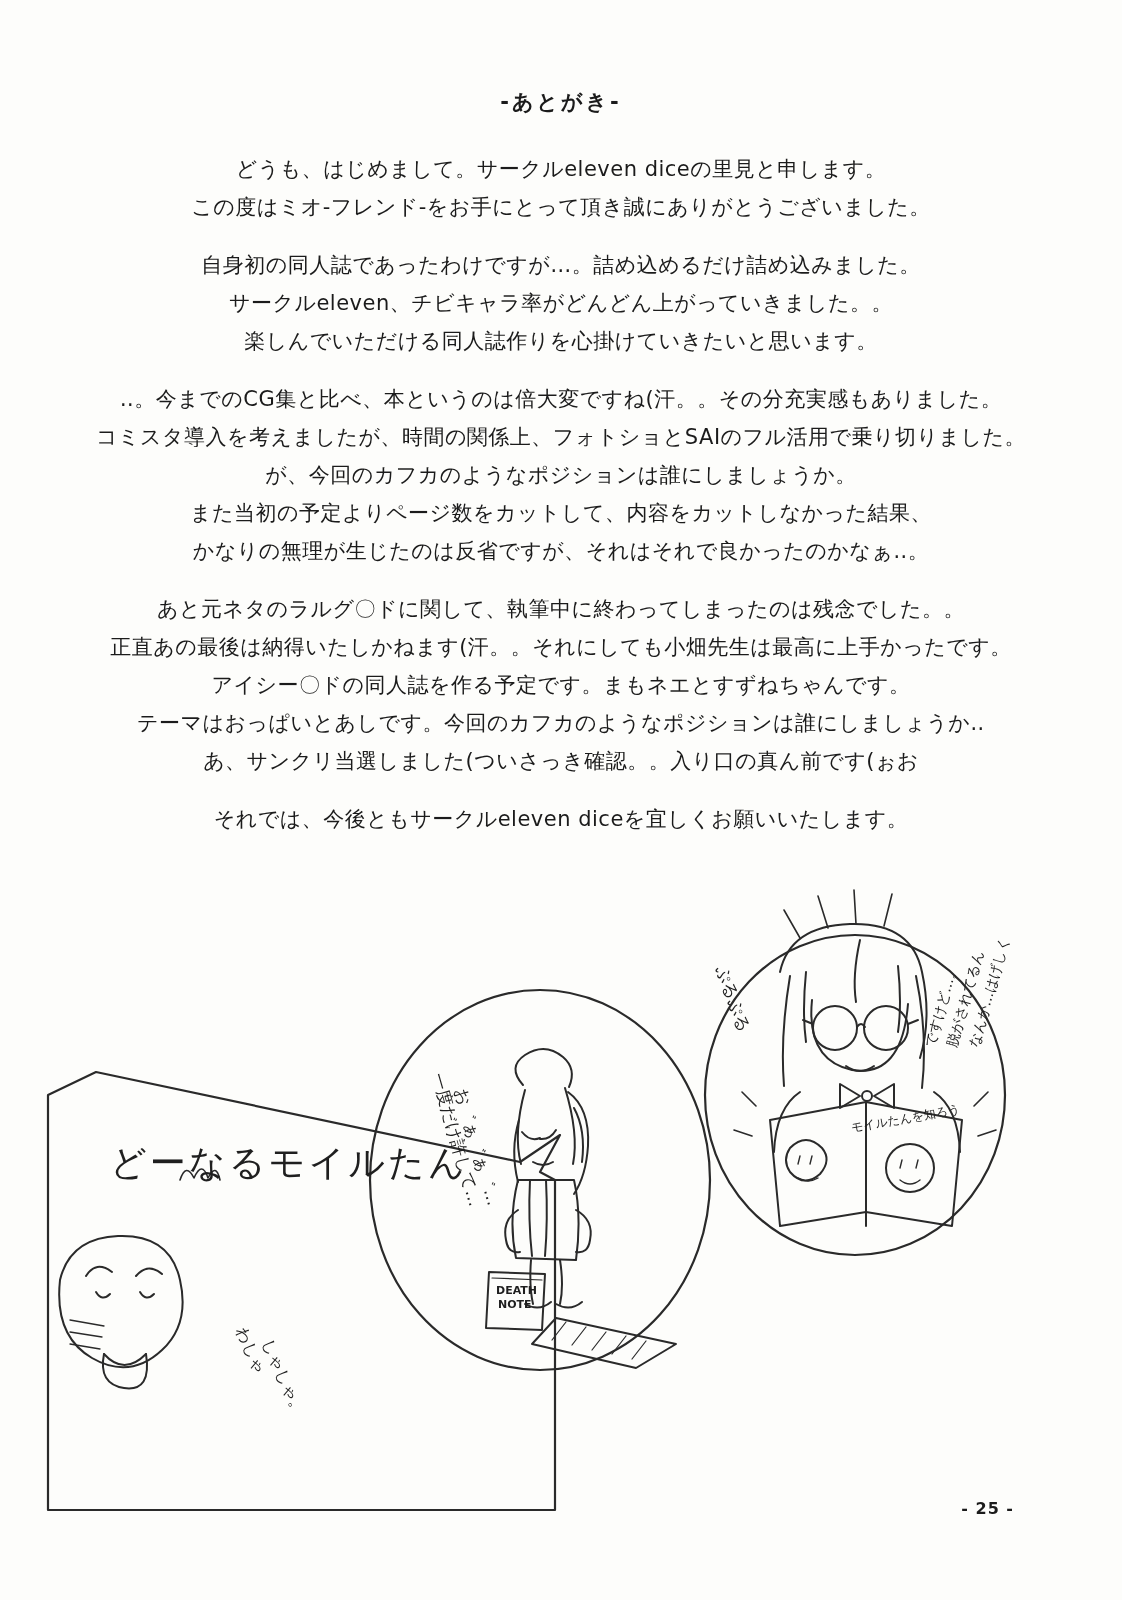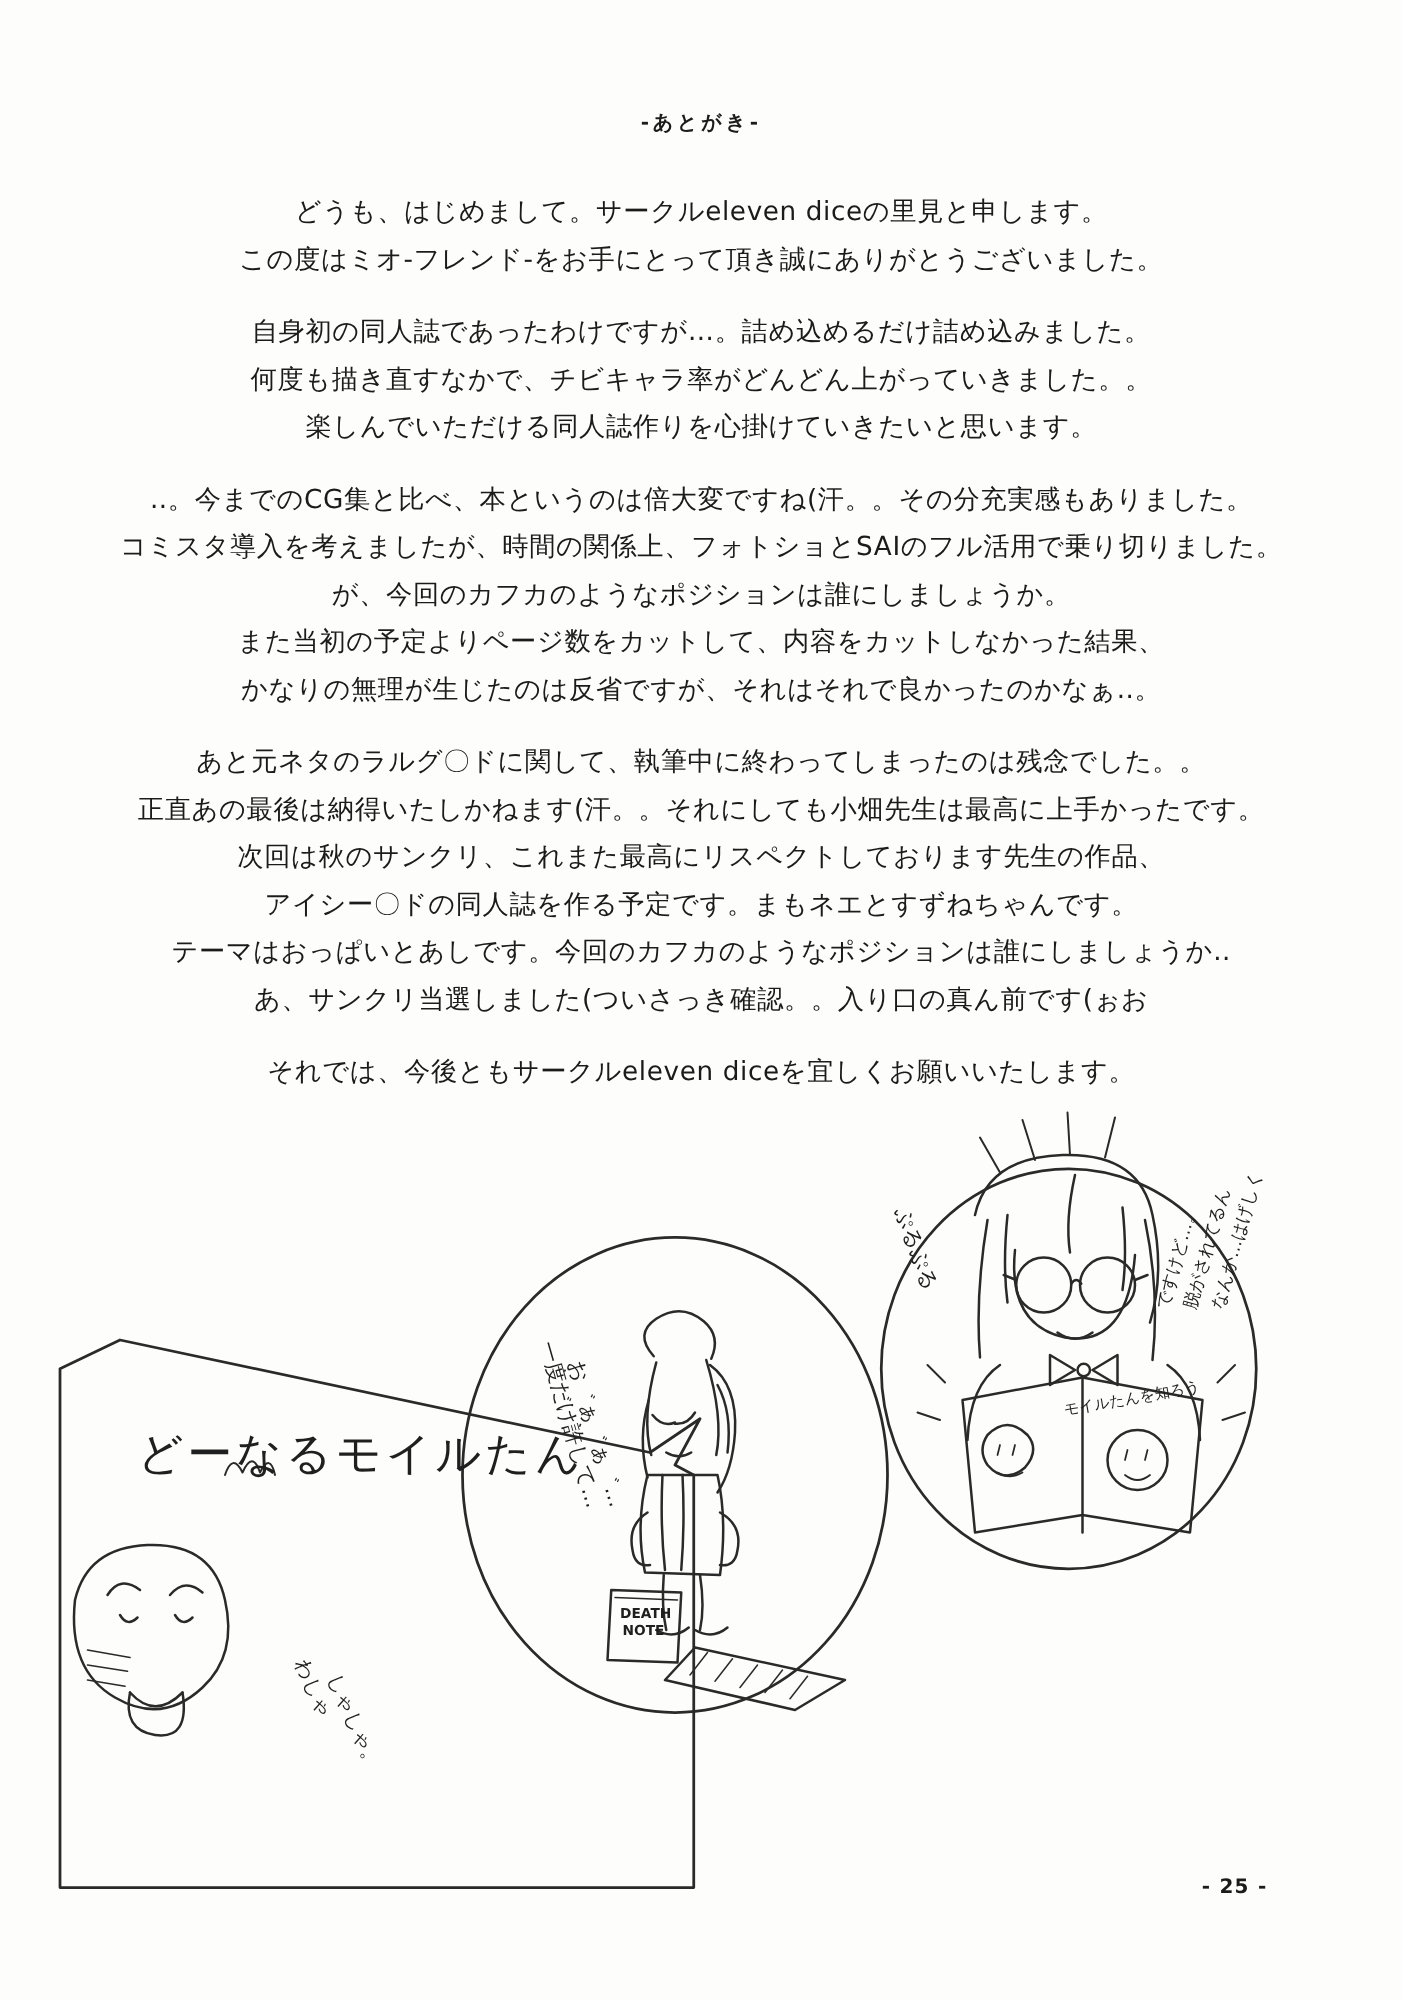--- a/index.html
+++ b/index.html
@@ -15,21 +15,21 @@
     overflow: hidden;
     font-family: "DejaVu Sans", sans-serif;
     color: #1b1b1b;
   }
   .afterword-title {
     position: absolute;
     top: 88px;
     left: 0;
     width: 100%;
     text-align: center;
-    font-size: 16px;
+    font-size: 21px;
     font-weight: bold;
     letter-spacing: 3px;
   }
   .body-text {
     position: absolute;
     top: 152px;
     left: 0;
     width: 100%;
     text-align: center;
   }
@@ -70,34 +70,33 @@
 
   <div class="afterword-title">-あとがき-</div>
 
   <div class="body-text">
     <div class="para">
       <p>どうも、はじめまして。サークルeleven diceの里見と申します。</p>
       <p>この度はミオ-フレンド-をお手にとって頂き誠にありがとうございました。</p>
     </div>
     <div class="para">
       <p>自身初の同人誌であったわけですが…。詰め込めるだけ詰め込みました。</p>
-      <p>何度も描き直すなかで、チビキャラ率がどんどん上がっていきました。。</p>
+      <p>サークルeleven、チビキャラ率がどんどん上がっていきました。。</p>
       <p>楽しんでいただける同人誌作りを心掛けていきたいと思います。</p>
     </div>
     <div class="para">
       <p>‥。今までのCG集と比べ、本というのは倍大変ですね(汗。。その分充実感もありました。</p>
       <p>コミスタ導入を考えましたが、時間の関係上、フォトショとSAIのフル活用で乗り切りました。</p>
       <p>が、今回のカフカのようなポジションは誰にしましょうか。</p>
       <p>また当初の予定よりページ数をカットして、内容をカットしなかった結果、</p>
       <p>かなりの無理が生じたのは反省ですが、それはそれで良かったのかなぁ‥。</p>
     </div>
     <div class="para">
       <p>あと元ネタのラルグ〇ドに関して、執筆中に終わってしまったのは残念でした。。</p>
       <p>正直あの最後は納得いたしかねます(汗。。それにしても小畑先生は最高に上手かったです。</p>
-      <p>次回は秋のサンクリ、これまた最高にリスペクトしております先生の作品、</p>
       <p>アイシー〇ドの同人誌を作る予定です。まもネエとすずねちゃんです。</p>
       <p>テーマはおっぱいとあしです。今回のカフカのようなポジションは誰にしましょうか‥</p>
       <p>あ、サンクリ当選しました(ついさっき確認。。入り口の真ん前です(ぉお</p>
     </div>
     <div class="para">
       <p>それでは、今後ともサークルeleven diceを宜しくお願いいたします。</p>
     </div>
   </div>
 
   <div class="art">

